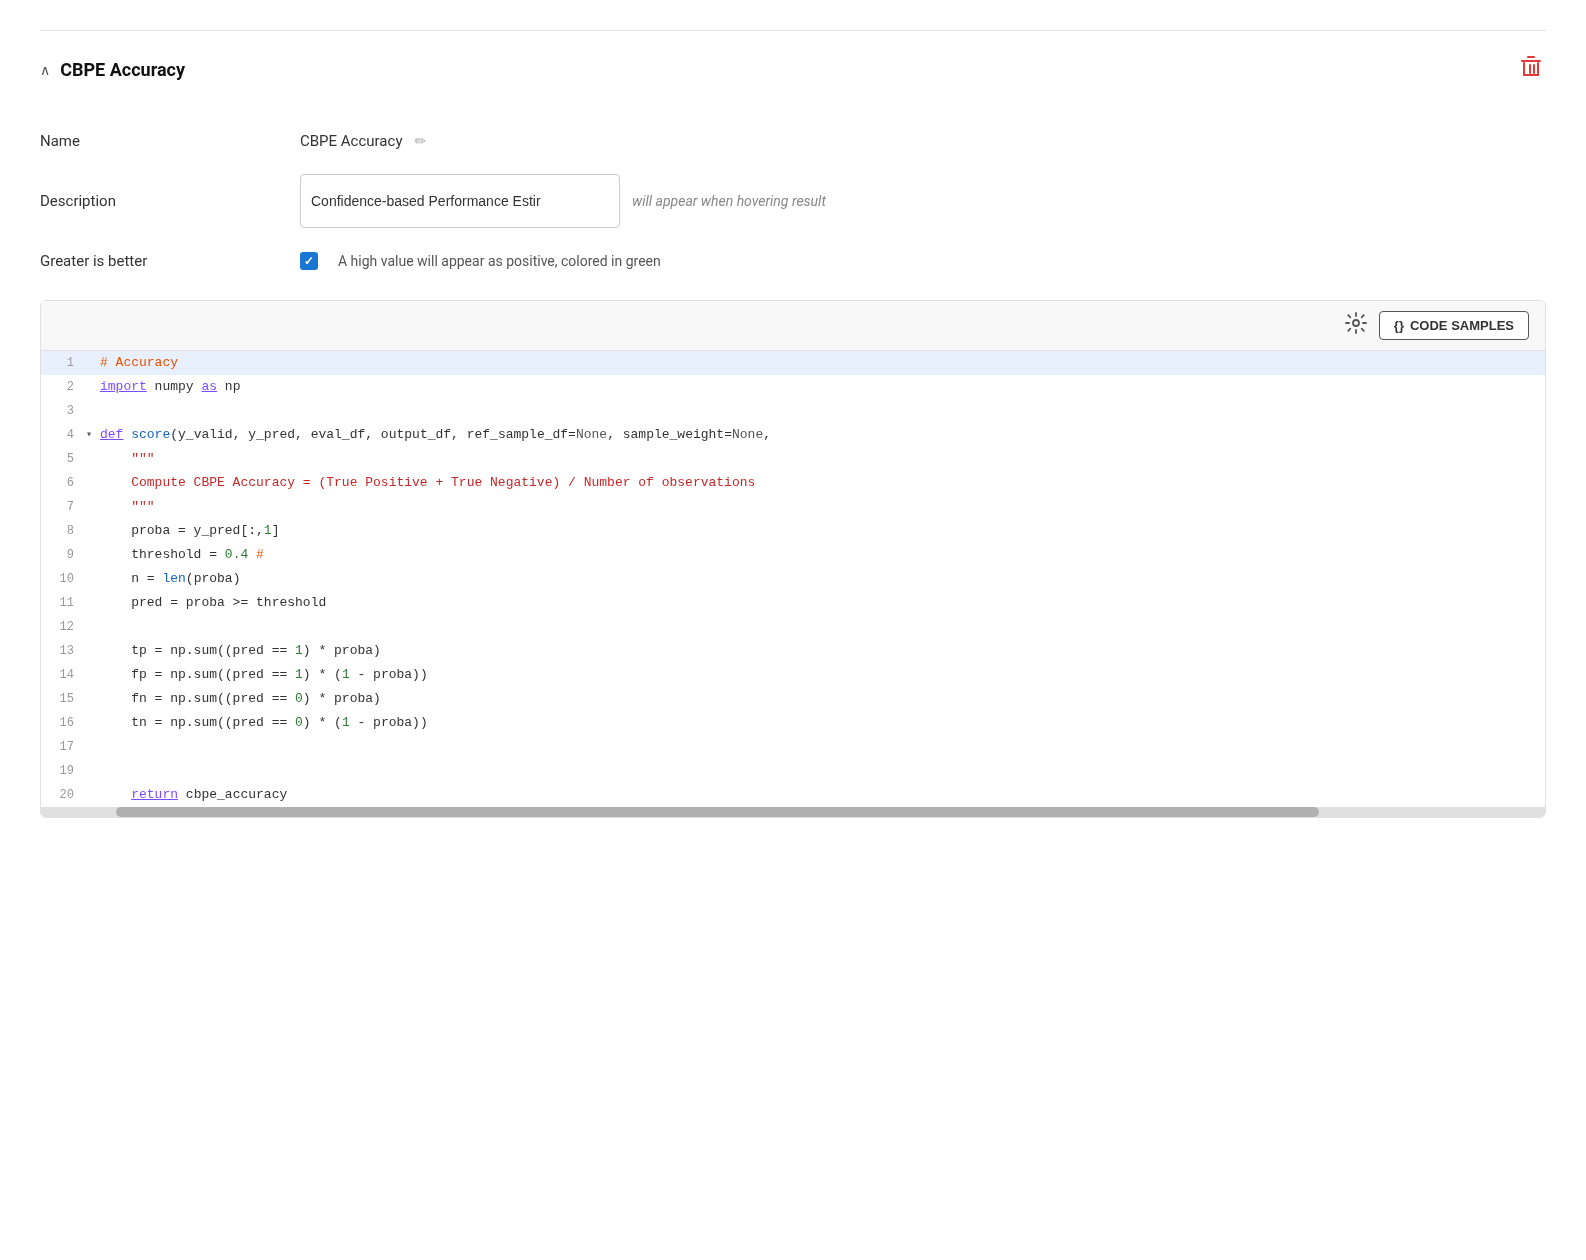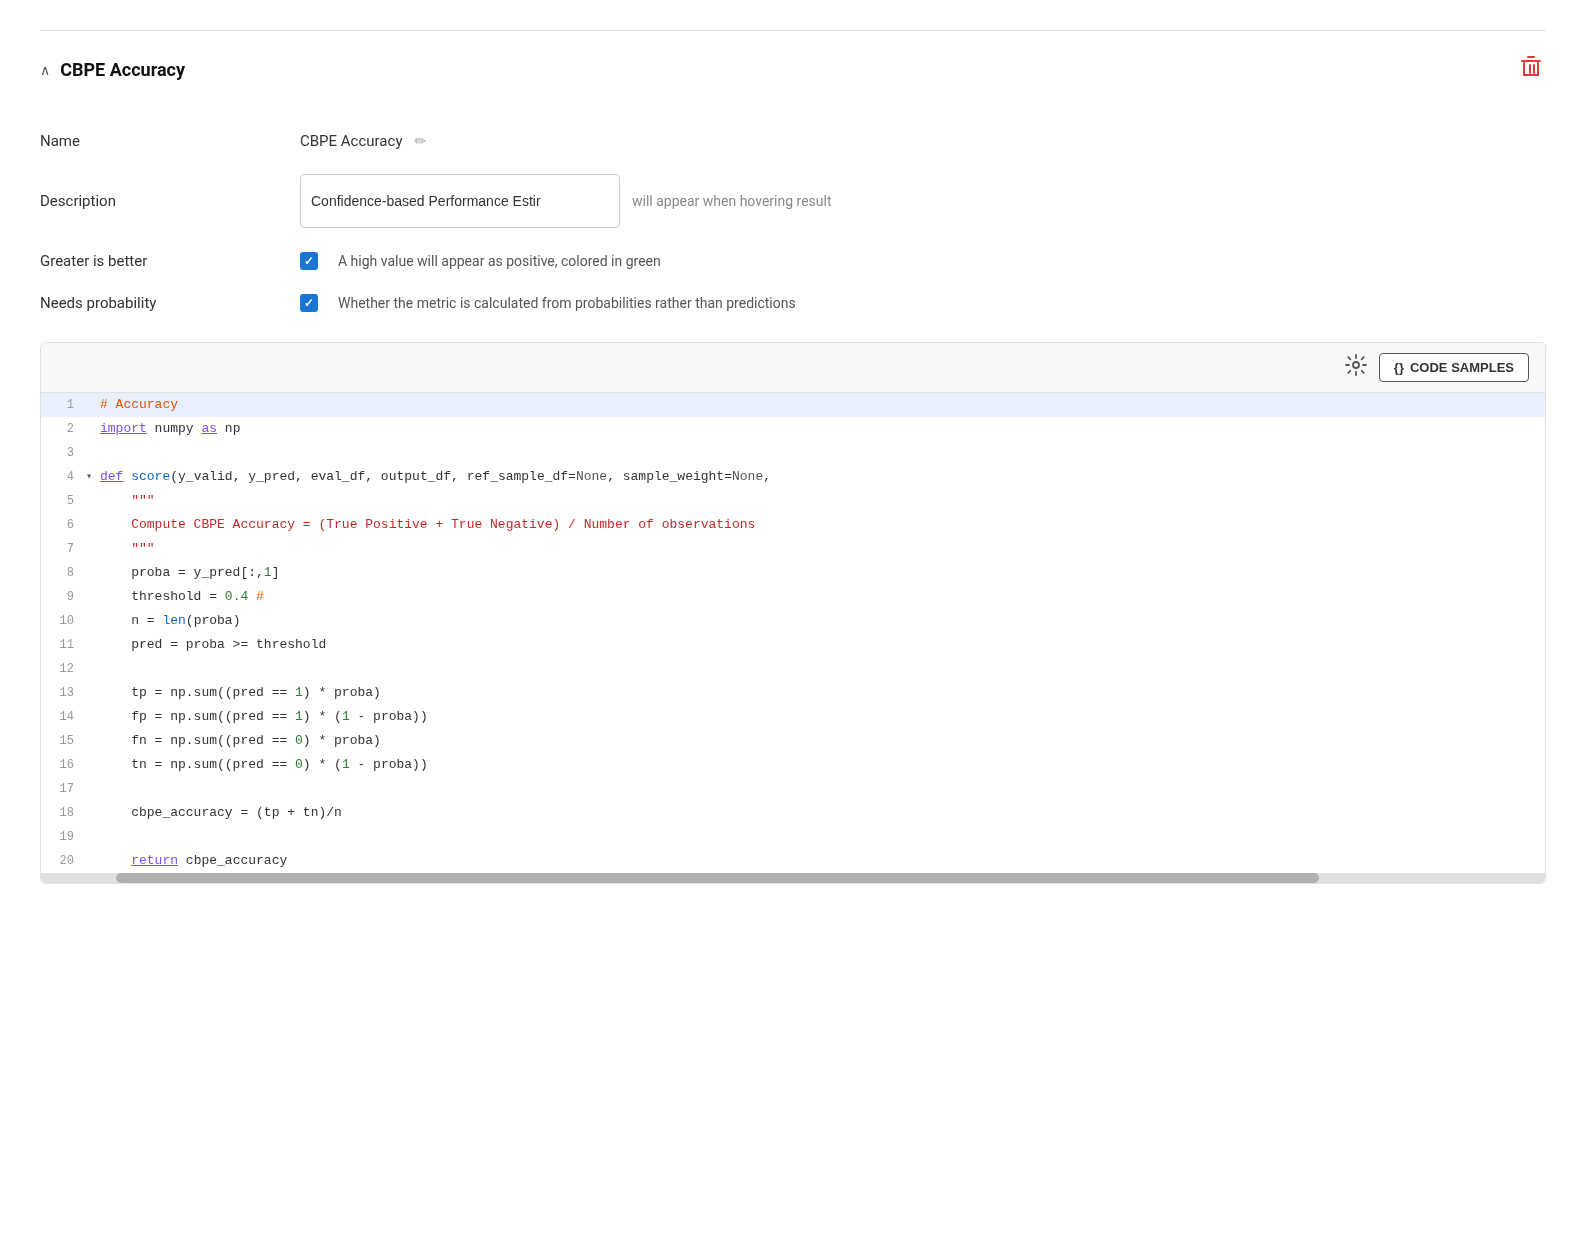--- a/index.html
+++ b/index.html
@@ -83,20 +83,21 @@
       border-radius: 4px;
       padding: 18px 10px;
       font-size: 14px;
       width: 320px;
       color: #333;
       outline: none;
     }
     .hint-text {
       color: #888;
       font-size: 14px;
+      font-style: italic;
     }
     .checkbox-area {
       display: flex;
       align-items: center;
       gap: 20px;
     }
     .checkbox-blue {
       width: 18px;
       height: 18px;
       background: #1976d2;
@@ -259,27 +260,20 @@
     </div>
 
     <div class="form-row">
       <span class="form-label">Greater is better</span>
       <div class="form-value checkbox-area">
         <div class="checkbox-blue"></div>
         <span class="checkbox-label">A high value will appear as positive, colored in green</span>
       </div>
     </div>
 
-    <div class="form-row">
-      <span class="form-label">Needs probability</span>
-      <div class="form-value checkbox-area">
-        <div class="checkbox-blue"></div>
-        <span class="checkbox-label">Whether the metric is calculated from probabilities rather than predictions</span>
-      </div>
-    </div>
 
   </div>
 
   <div class="code-section">
 
     <div class="code-toolbar">
       <button class="gear-btn">
         <svg width="22" height="22" viewBox="0 0 22 22" fill="none">
           <circle cx="11" cy="11" r="3" stroke="#555" stroke-width="1.8"></circle>
           <path d="M11 1v3M11 18v3M1 11h3M18 11h3M3.22 3.22l2.12 2.12M16.66 16.66l2.12 2.12M3.22 18.78l2.12-2.12M16.66 5.34l2.12-2.12" stroke="#555" stroke-width="1.8" stroke-linecap="round"></path>
@@ -388,25 +382,20 @@
         <span class="line-arrow"></span>
         <span class="line-code"><span class="c-normal">    tn = np.sum((pred == </span><span class="c-number">0</span><span class="c-normal">) * (</span><span class="c-number">1</span><span class="c-normal"> - proba))</span></span>
       </div>
 
       <div class="code-line">
         <span class="line-num">17</span>
         <span class="line-arrow"></span>
         <span class="line-code"> </span>
       </div>
 
-      <div class="code-line">
-        <span class="line-num">18</span>
-        <span class="line-arrow"></span>
-        <span class="line-code"><span class="c-normal">    cbpe_accuracy = (tp + tn)/n</span></span>
-      </div>
 
       <div class="code-line">
         <span class="line-num">19</span>
         <span class="line-arrow"></span>
         <span class="line-code"> </span>
       </div>
 
       <div class="code-line">
         <span class="line-num">20</span>
         <span class="line-arrow"></span>

